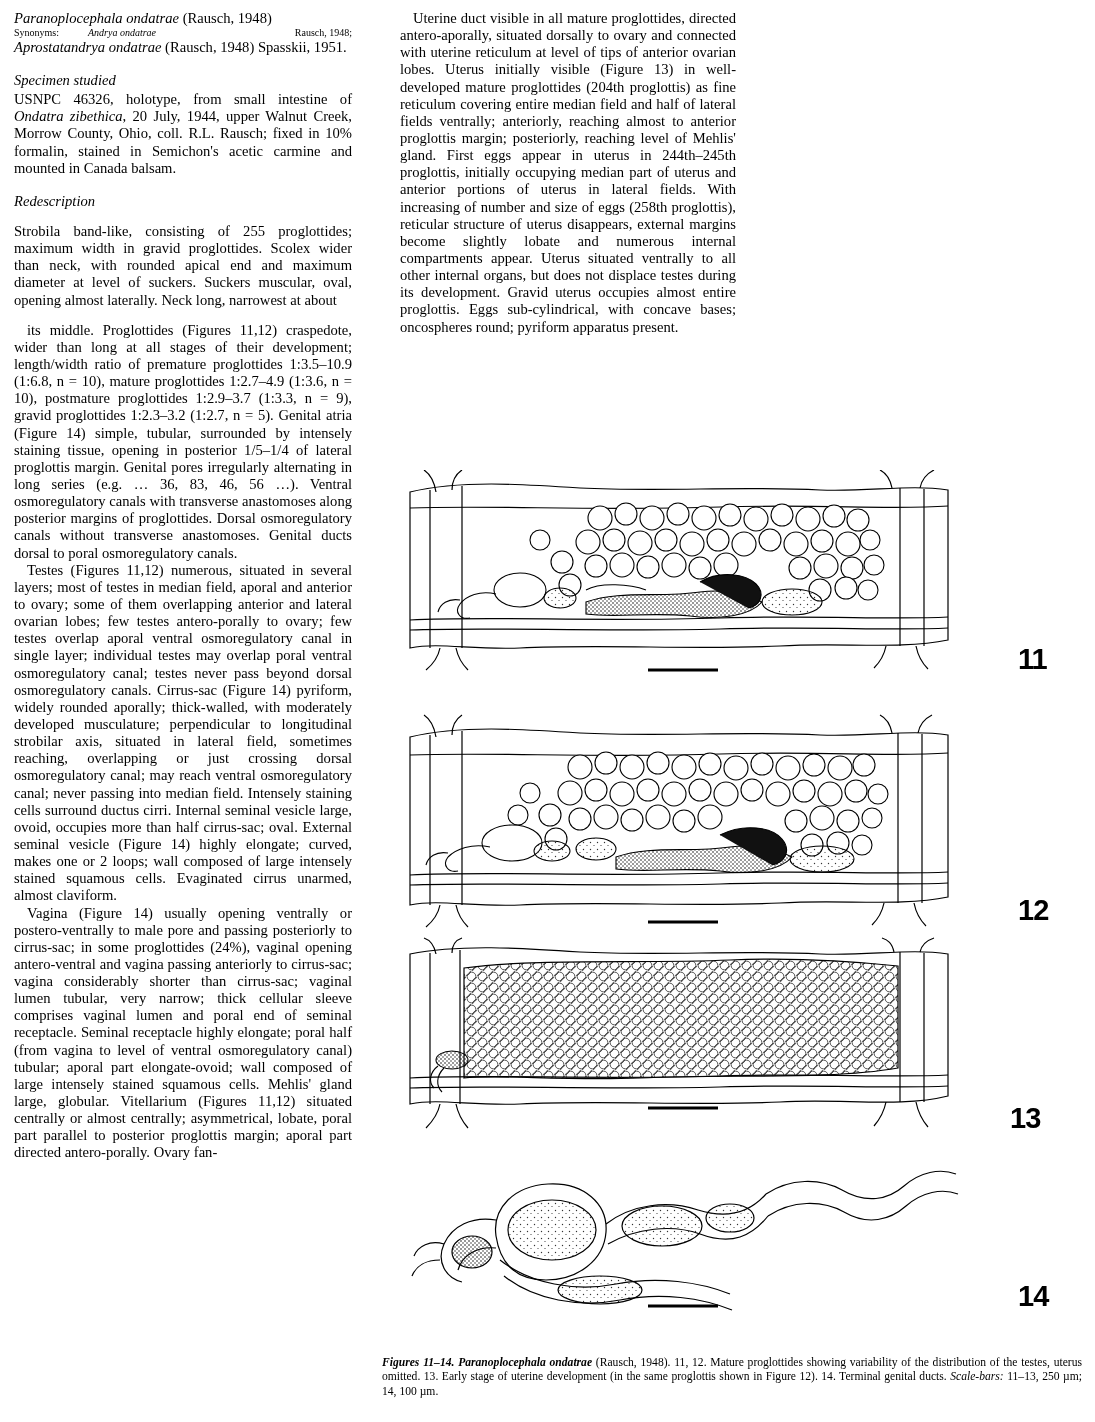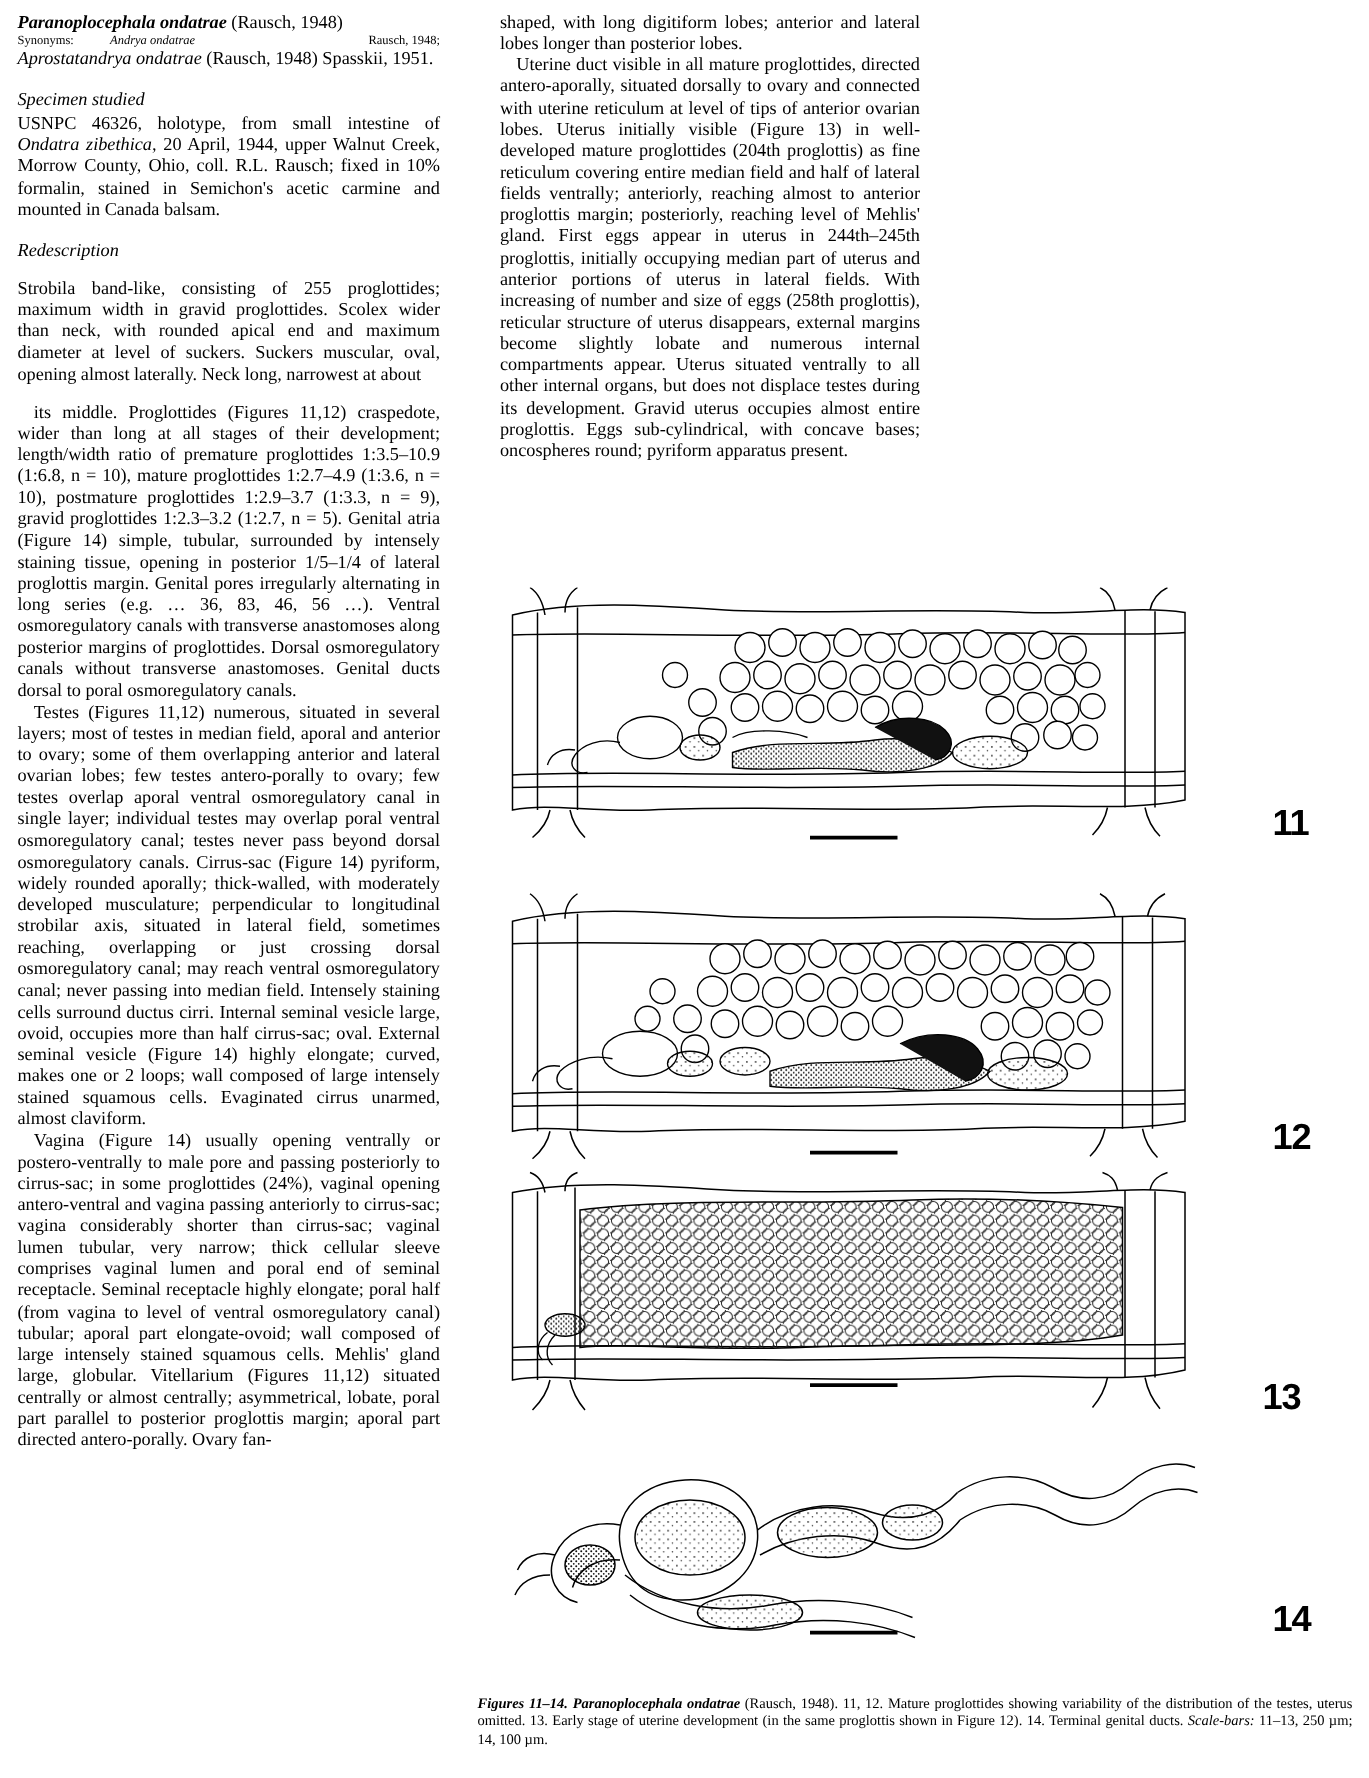--- a/index.html
+++ b/index.html
@@ -52,21 +52,21 @@
   p.gap {
     margin-top: 13px;
   }
   .species-head {
     font-size: 14.6px;
     line-height: 1.175;
     margin-bottom: 0;
   }
   .sp-name {
     font-style: italic;
-    font-weight: bold;
+    font-weight: normal;
   }
   .ital {
     font-style: italic;
   }
   .section-head {
     font-style: italic;
     margin-top: 16px;
     margin-bottom: 2px;
   }
   .syn-table {
@@ -146,32 +146,31 @@
         </td>
       </tr>
     </tbody>
       </table>
     <p>
       <span class="ital">Aprostatandrya ondatrae</span>
       <span>(Rausch, 1948) Spasskii, 1951.</span>
     </p>
 
     <p class="section-head">Specimen studied</p>
-    <p><span>USNPC 46326, holotype, from small intestine of </span><span class="ital">Ondatra zibethica</span><span>, 20 April, 1944, upper Walnut Creek, Morrow County, Ohio, coll. R.L. Rausch; fixed in 10% formalin, stained in Semichon's acetic carmine and mounted in Canada balsam.</span></p>
+    <p><span>USNPC 46326, holotype, from small intestine of </span><span class="ital">Ondatra zibethica</span><span>, 20 July, 1944, upper Walnut Creek, Morrow County, Ohio, coll. R.L. Rausch; fixed in 10% formalin, stained in Semichon's acetic carmine and mounted in Canada balsam.</span></p>
 
     <p class="section-head">Redescription</p>
 
     <p class="gap">Strobila band-like, consisting of 255 proglottides; maximum width in gravid proglottides. Scolex wider than neck, with rounded apical end and maximum diameter at level of suckers. Suckers muscular, oval, opening almost laterally. Neck long, narrowest at about</p>
     <p class="gap indent">its middle. Proglottides (Figures 11,12) craspedote, wider than long at all stages of their development; length/width ratio of premature proglottides 1:3.5–10.9 (1:6.8, n = 10), mature proglottides 1:2.7–4.9 (1:3.6, n = 10), postmature proglottides 1:2.9–3.7 (1:3.3, n = 9), gravid proglottides 1:2.3–3.2 (1:2.7, n = 5). Genital atria (Figure 14) simple, tubular, surrounded by intensely staining tissue, opening in posterior 1/5–1/4 of lateral proglottis margin. Genital pores irregularly alternating in long series (e.g. … 36, 83, 46, 56 …). Ventral osmoregulatory canals with transverse anastomoses along posterior margins of proglottides. Dorsal osmoregulatory canals without transverse anastomoses. Genital ducts dorsal to poral osmoregulatory canals.</p>
     <p class="indent">Testes (Figures 11,12) numerous, situated in several layers; most of testes in median field, aporal and anterior to ovary; some of them overlapping anterior and lateral ovarian lobes; few testes antero-porally to ovary; few testes overlap aporal ventral osmoregulatory canal in single layer; individual testes may overlap poral ventral osmoregulatory canal; testes never pass beyond dorsal osmoregulatory canals. Cirrus-sac (Figure 14) pyriform, widely rounded aporally; thick-walled, with moderately developed musculature; perpendicular to longitudinal strobilar axis, situated in lateral field, sometimes reaching, overlapping or just crossing dorsal osmoregulatory canal; may reach ventral osmoregulatory canal; never passing into median field. Intensely staining cells surround ductus cirri. Internal seminal vesicle large, ovoid, occupies more than half cirrus-sac; oval. External seminal vesicle (Figure 14) highly elongate; curved, makes one or 2 loops; wall composed of large intensely stained squamous cells. Evaginated cirrus unarmed, almost claviform.</p>
     <p class="indent">Vagina (Figure 14) usually opening ventrally or postero-ventrally to male pore and passing posteriorly to cirrus-sac; in some proglottides (24%), vaginal opening antero-ventral and vagina passing anteriorly to cirrus-sac; vagina considerably shorter than cirrus-sac; vaginal lumen tubular, very narrow; thick cellular sleeve comprises vaginal lumen and poral end of seminal receptacle. Seminal receptacle highly elongate; poral half (from vagina to level of ventral osmoregulatory canal) tubular; aporal part elongate-ovoid; wall composed of large intensely stained squamous cells. Mehlis' gland large, globular. Vitellarium (Figures 11,12) situated centrally or almost centrally; asymmetrical, lobate, poral part parallel to posterior proglottis margin; aporal part directed antero-porally. Ovary fan-</p>
   </div>
 
   <div class="col-right">
-    <p>shaped, with long digitiform lobes; anterior and lateral lobes longer than posterior lobes.</p>
     <p class="indent">Uterine duct visible in all mature proglottides, directed antero-aporally, situated dorsally to ovary and connected with uterine reticulum at level of tips of anterior ovarian lobes. Uterus initially visible (Figure 13) in well-developed mature proglottides (204th proglottis) as fine reticulum covering entire median field and half of lateral fields ventrally; anteriorly, reaching almost to anterior proglottis margin; posteriorly, reaching level of Mehlis' gland. First eggs appear in uterus in 244th–245th proglottis, initially occupying median part of uterus and anterior portions of uterus in lateral fields. With increasing of number and size of eggs (258th proglottis), reticular structure of uterus disappears, external margins become slightly lobate and numerous internal compartments appear. Uterus situated ventrally to all other internal organs, but does not displace testes during its development. Gravid uterus occupies almost entire proglottis. Eggs sub-cylindrical, with concave bases; oncospheres round; pyriform apparatus present.</p>
   </div>
 
   <div class="figure-block">
 
     <svg class="fig-svg" width="682" height="880" viewBox="0 0 682 880">
       <defs>
         <pattern id="stipple" width="7" height="7" patternUnits="userSpaceOnUse">
           <circle cx="1.5" cy="1.5" r="0.7" fill="#333"></circle>
           <circle cx="5" cy="4.5" r="0.6" fill="#333"></circle>

